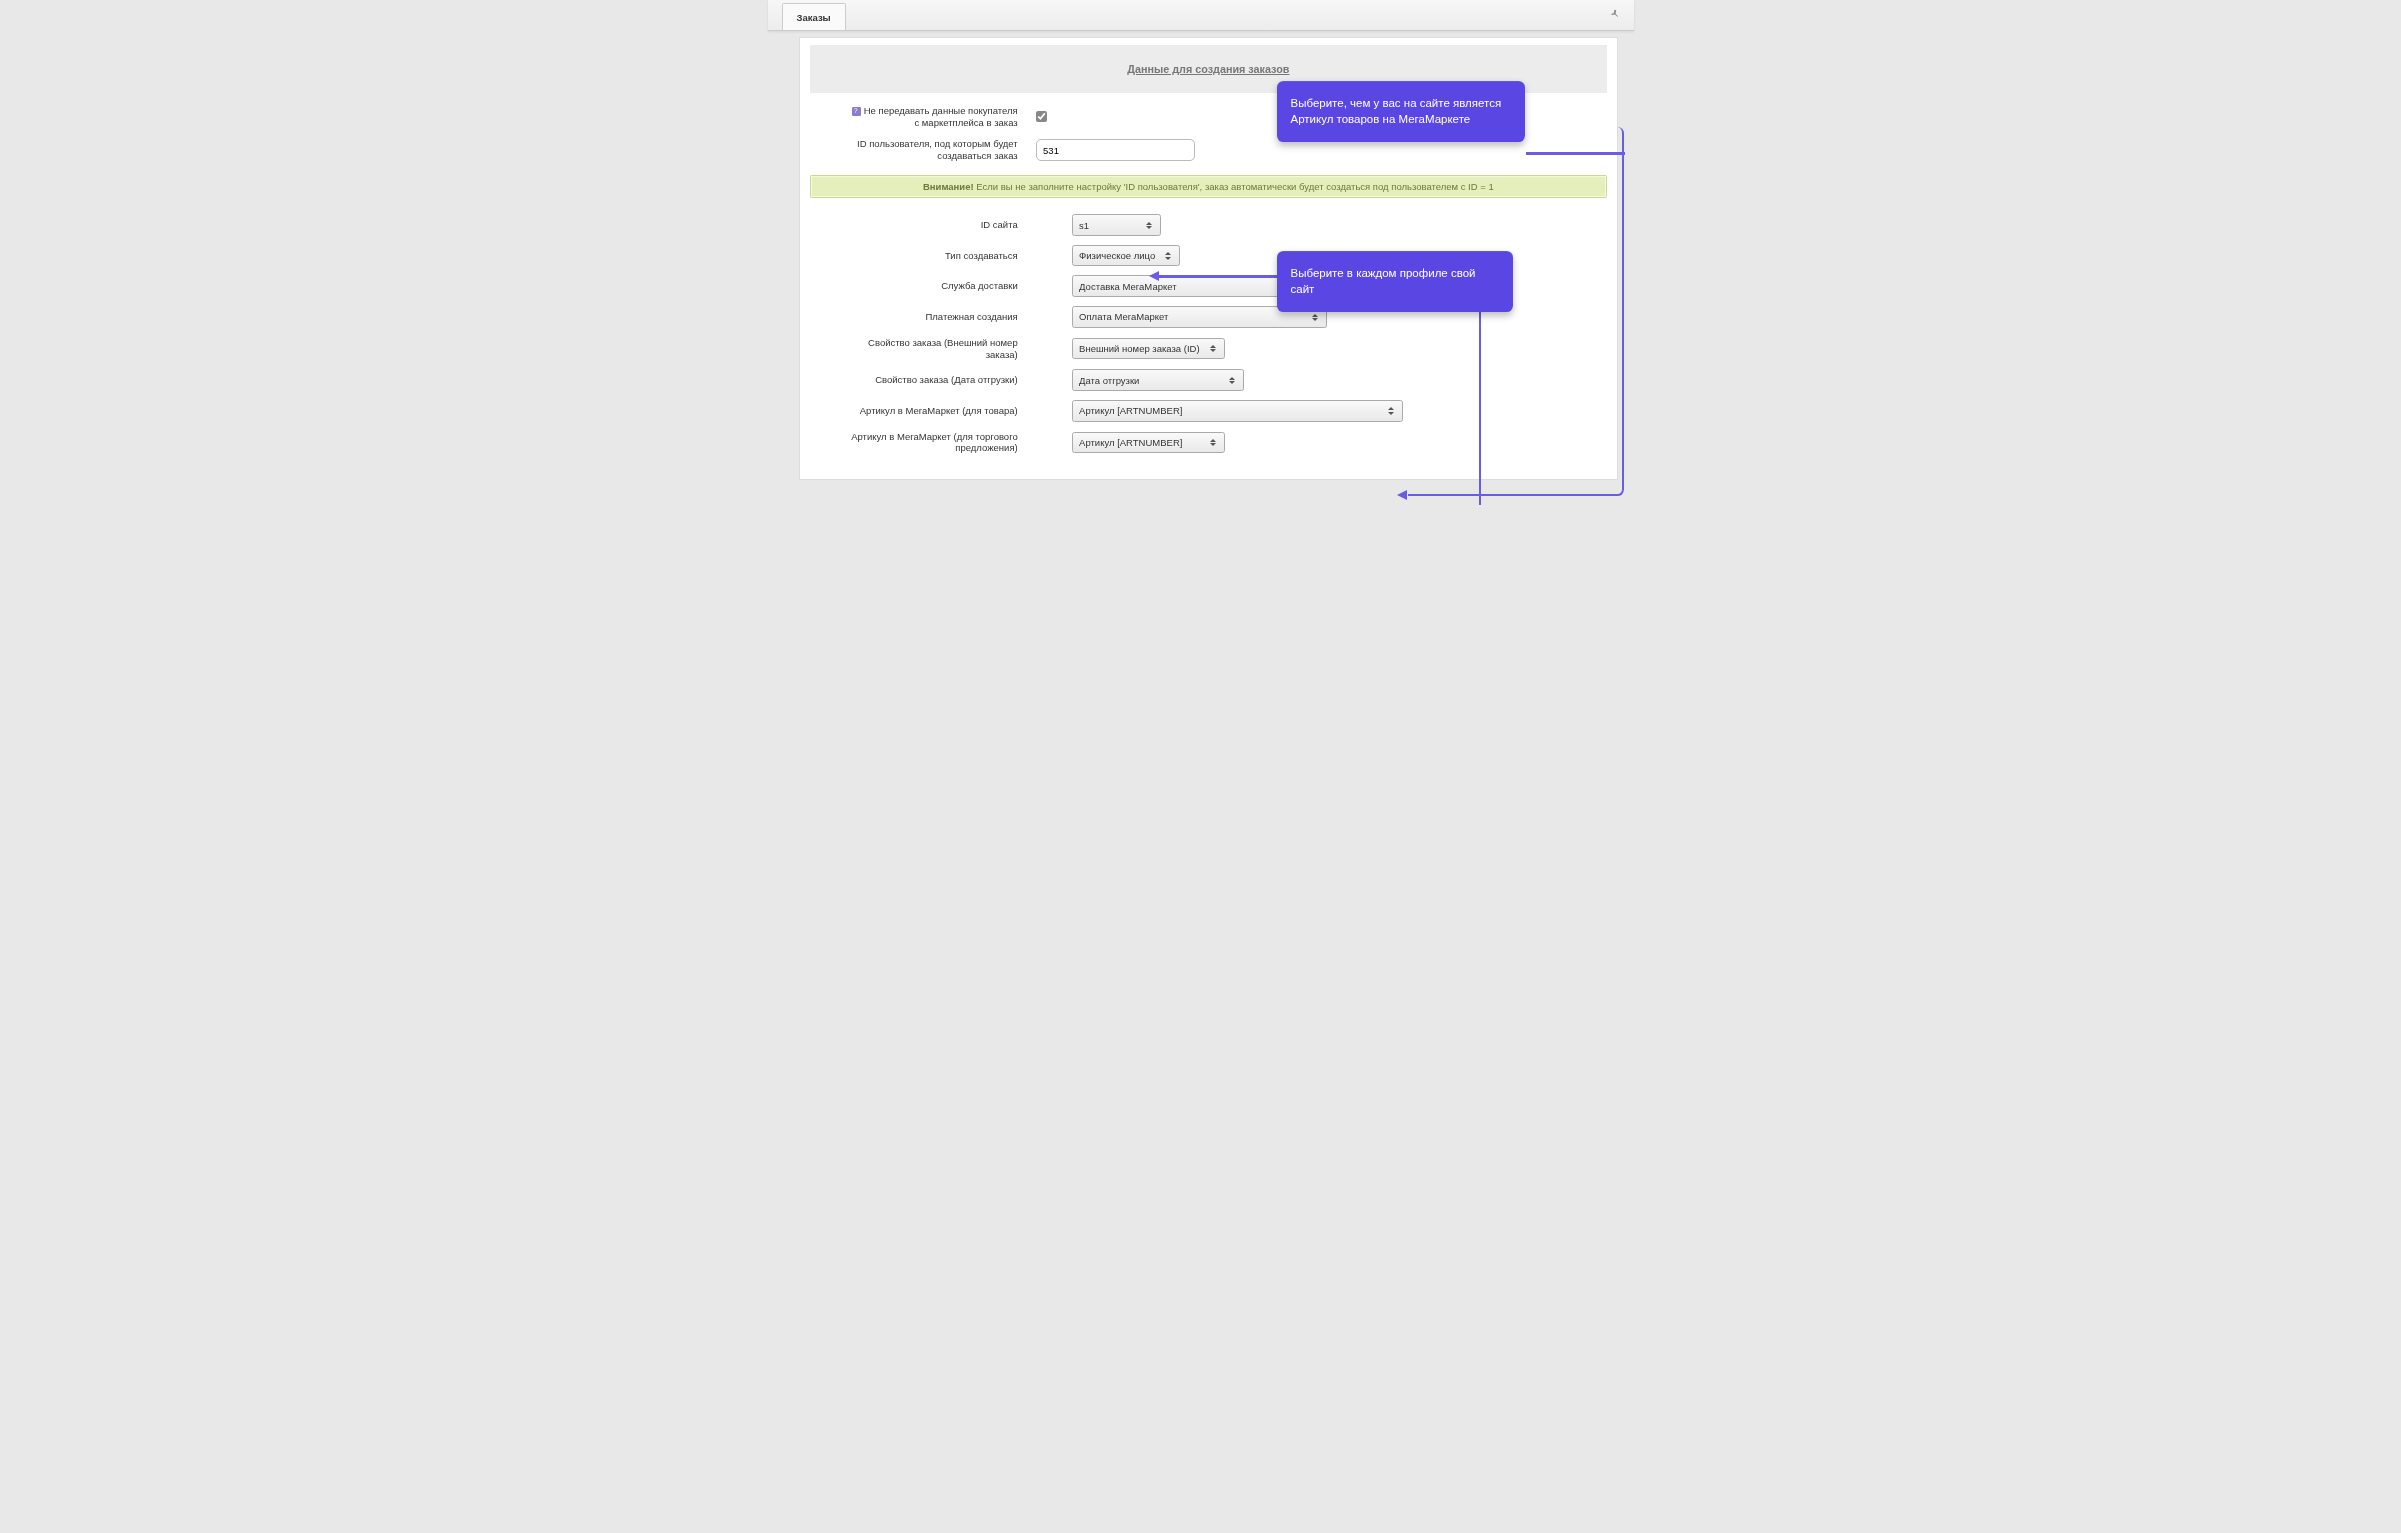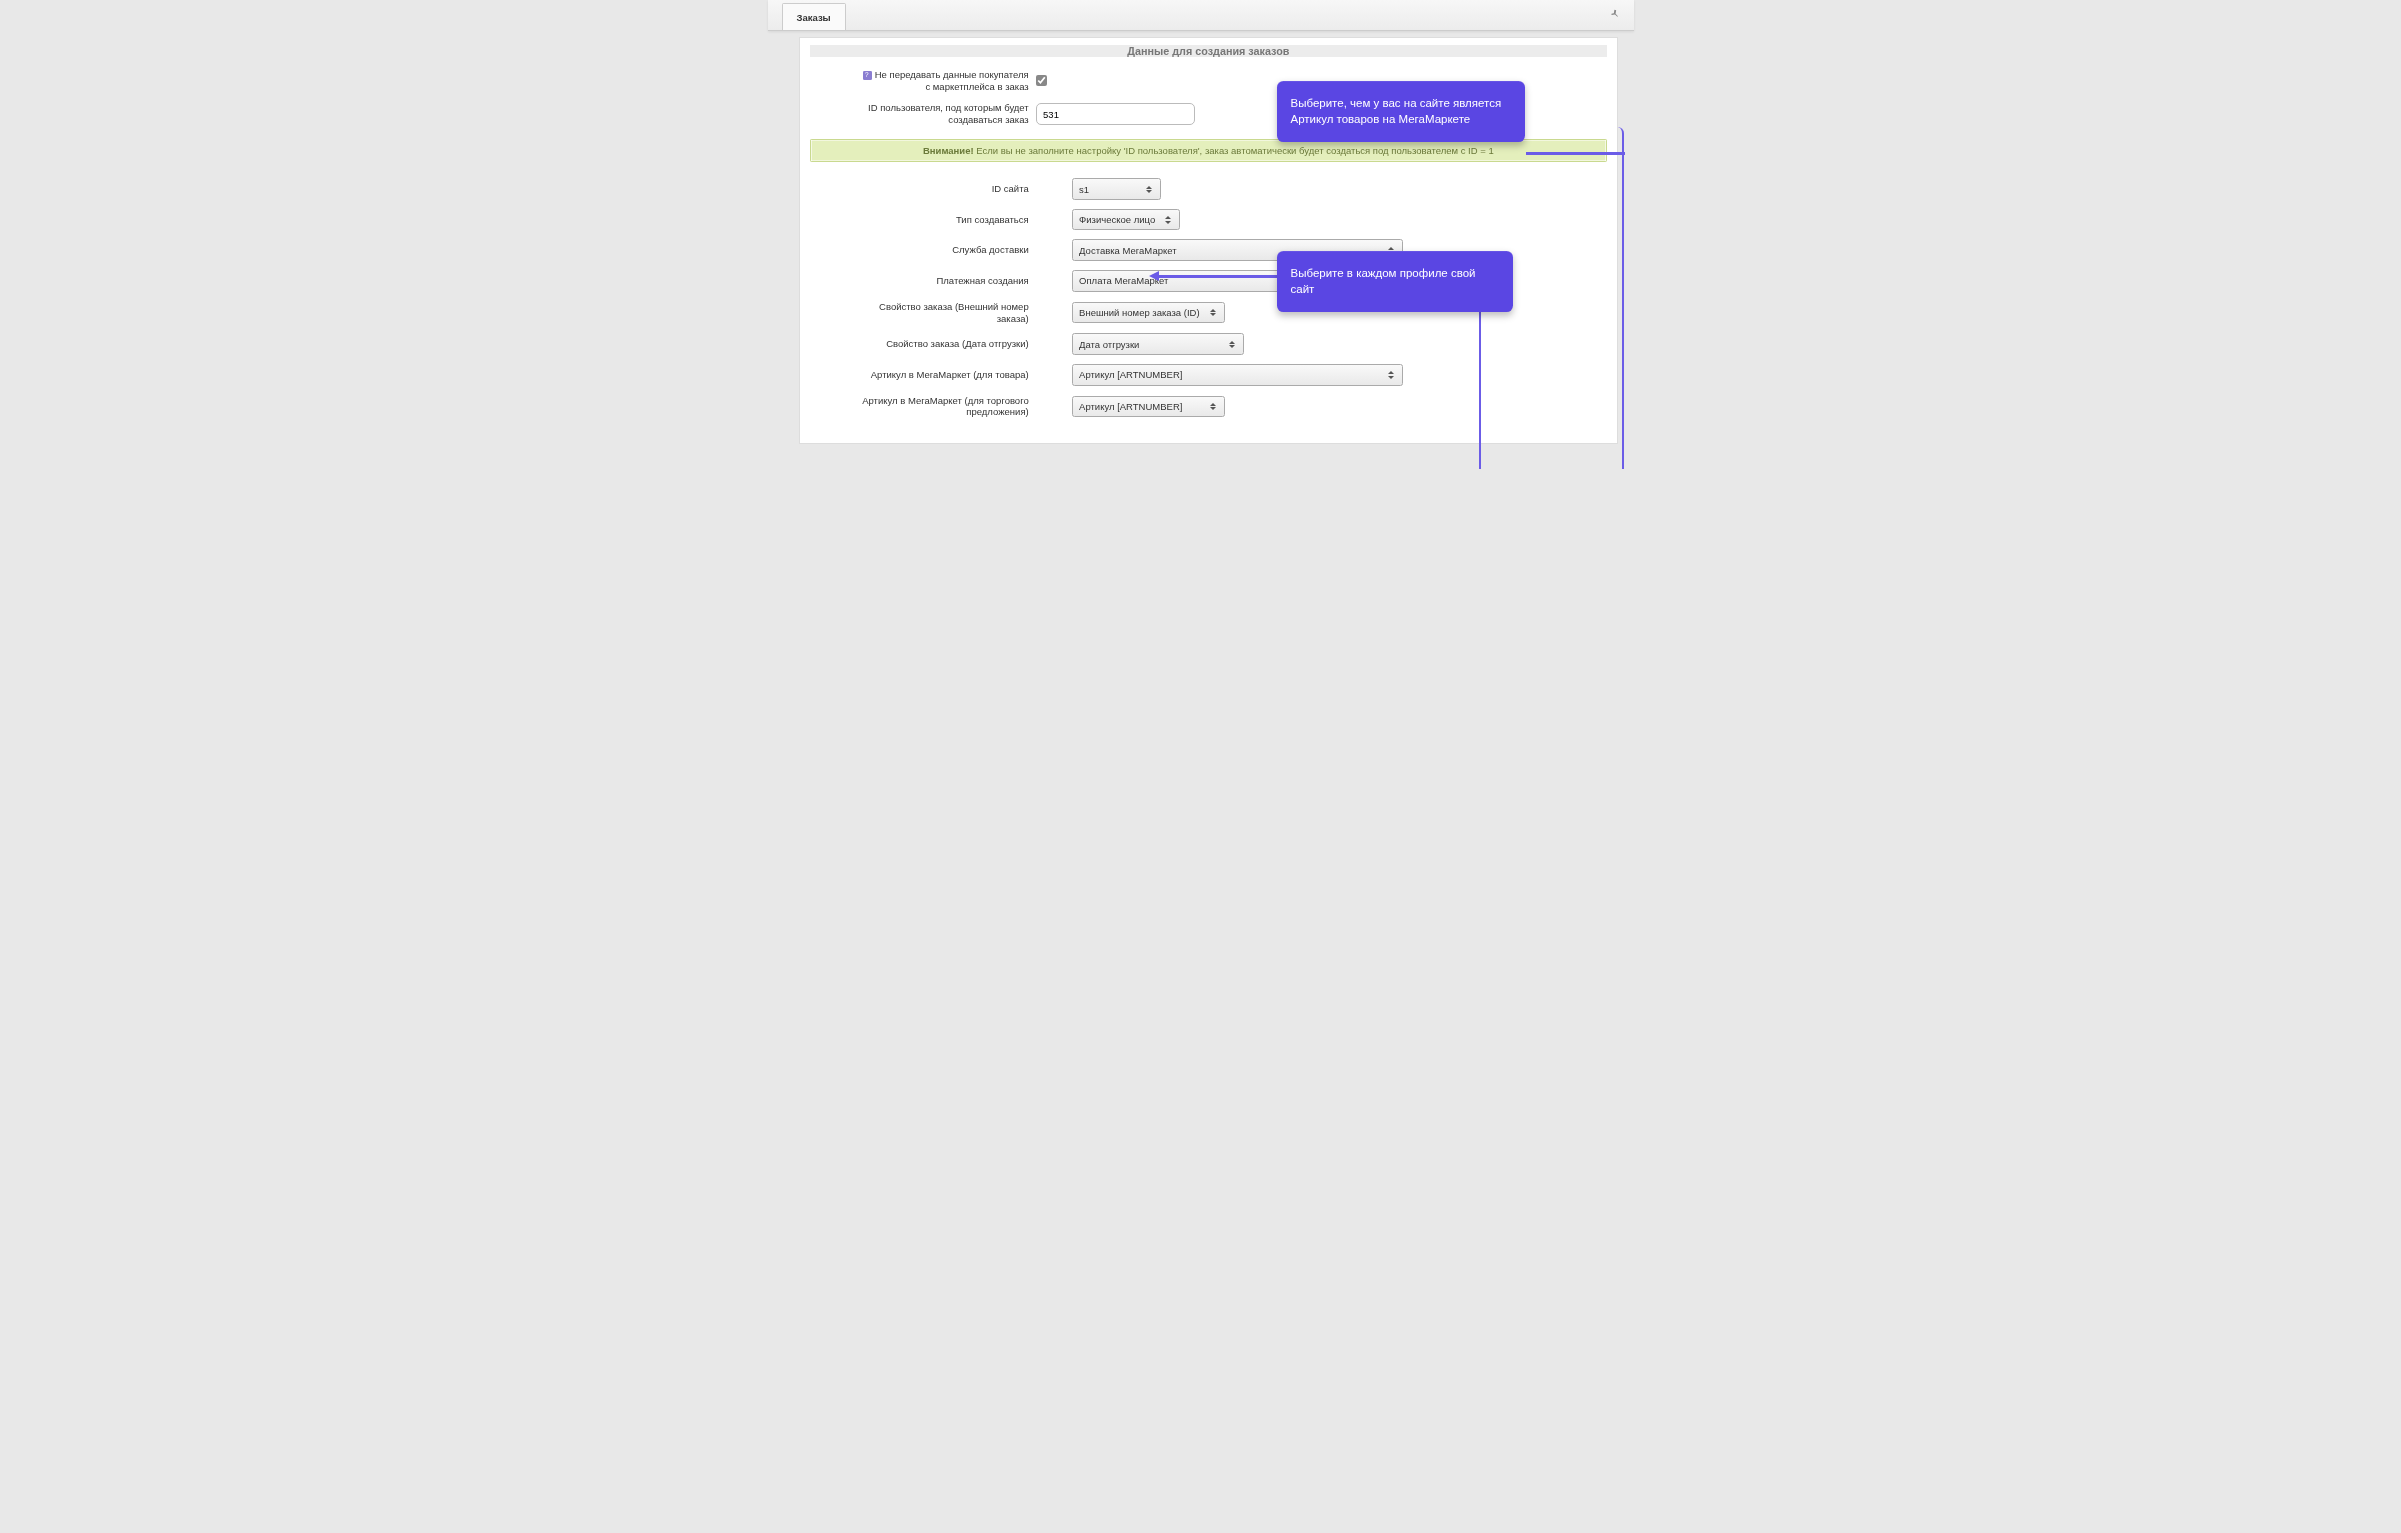--- a/index.html
+++ b/index.html
@@ -51,33 +51,34 @@
     background: #fff;
     border: 0.6px solid #ddd;
     padding: 0 10.2px 15.3px 10.2px;
     position: relative;
   }
   .section-title {
     background: #ececec;
     color: #777;
     font-weight: bold;
     text-align: center;
-    padding: 0 0;
+    padding: 18px 0;
     margin: 6.4px 0 12.7px 0;
     font-size: 10.8px;
+    text-decoration: underline;
   }
   .form-row {
     display: flex;
     align-items: center;
     margin-bottom: 9px;
   }
   .form-label {
     width: 226px;
     text-align: right;
-    padding-right: 7px;
+    padding-right: 18px;
     color: #333;
     line-height: 1.25;
   }
   .form-control { flex: 0 0 auto; }
   .help-icon {
     display: inline-block;
     width: 9px;
     height: 9px;
     background: #8a7dd1;
     border-radius: 1.3px;

